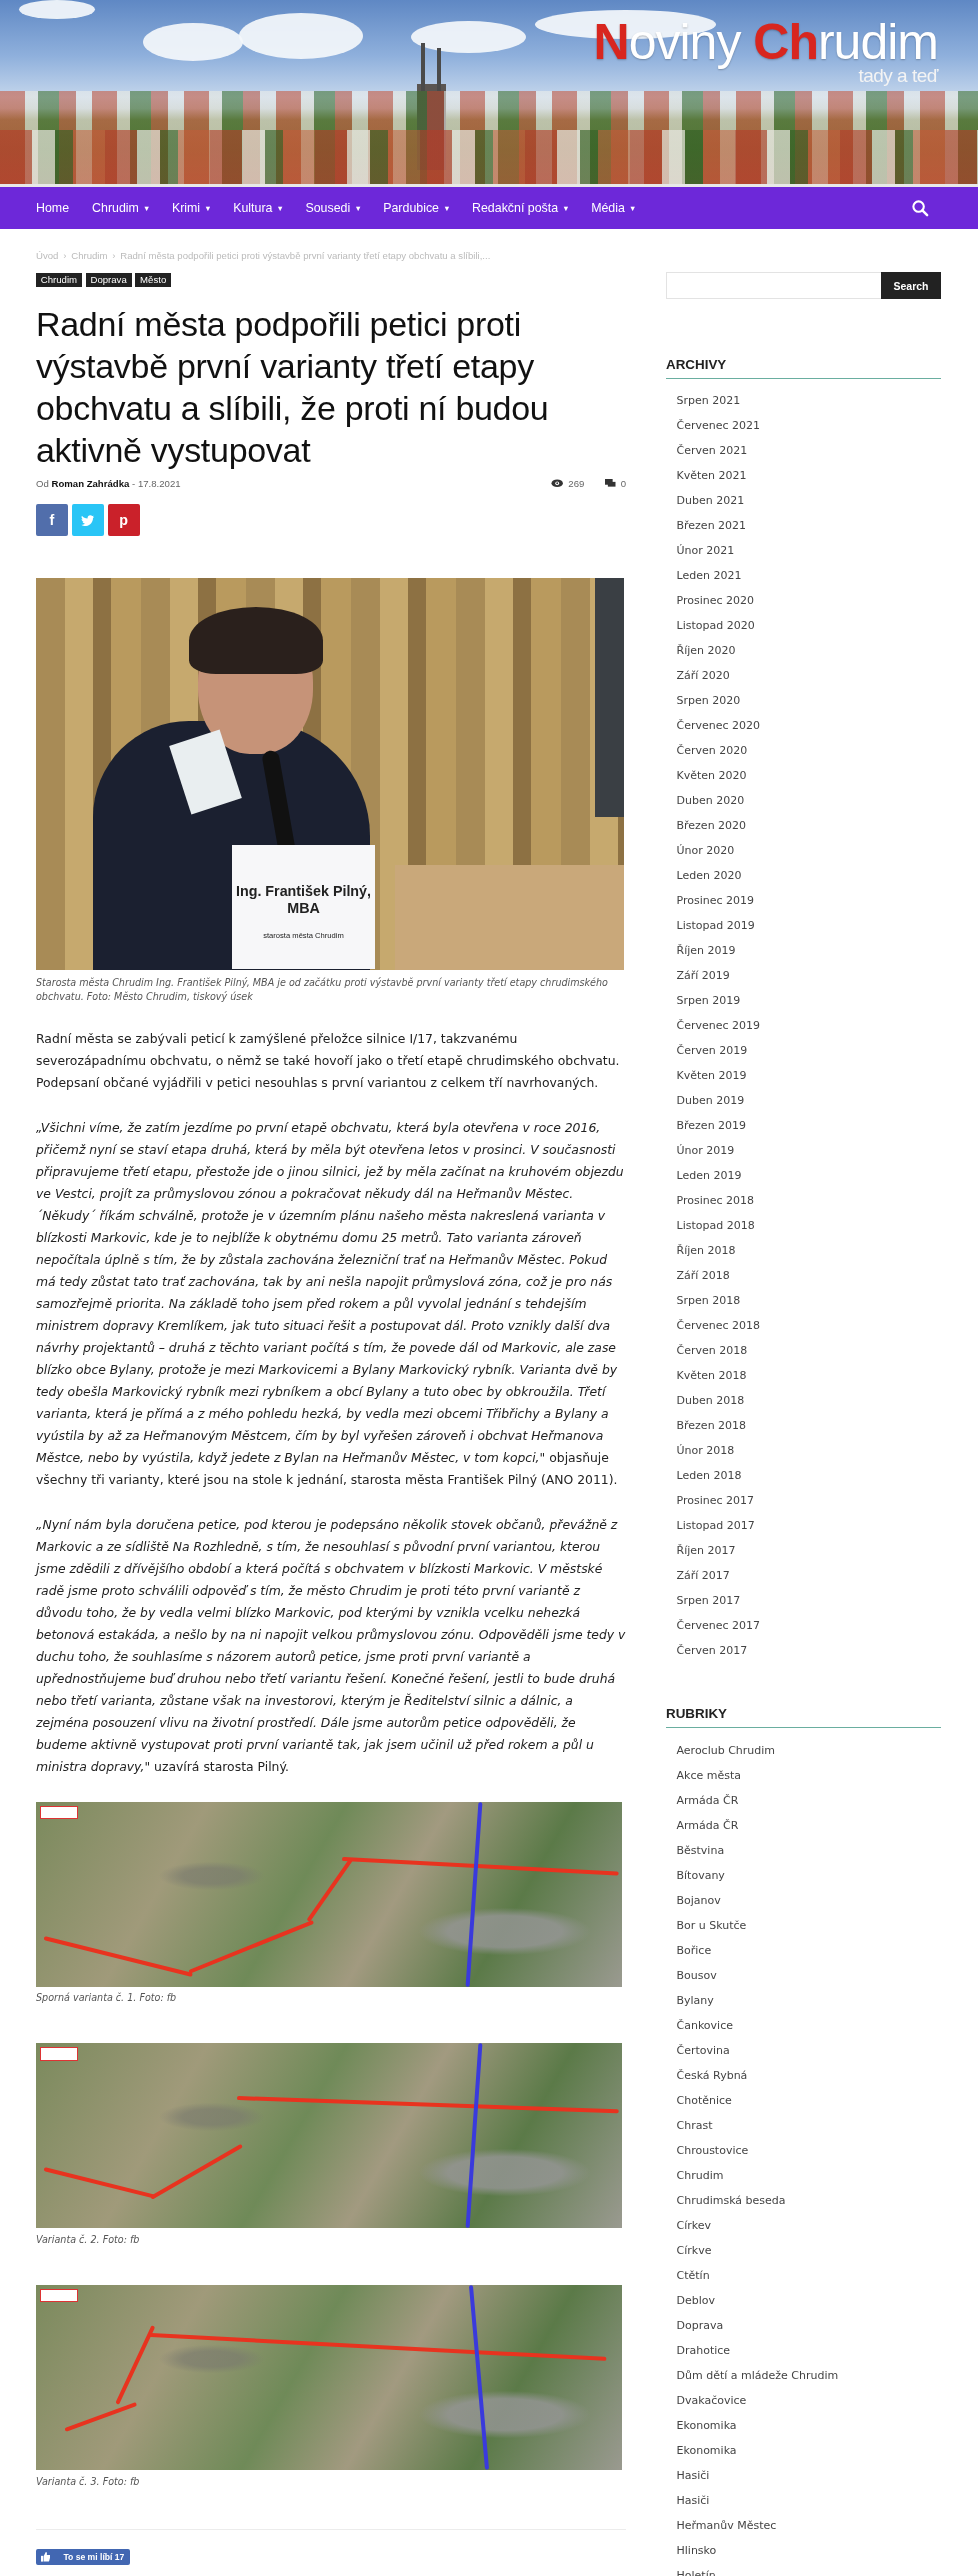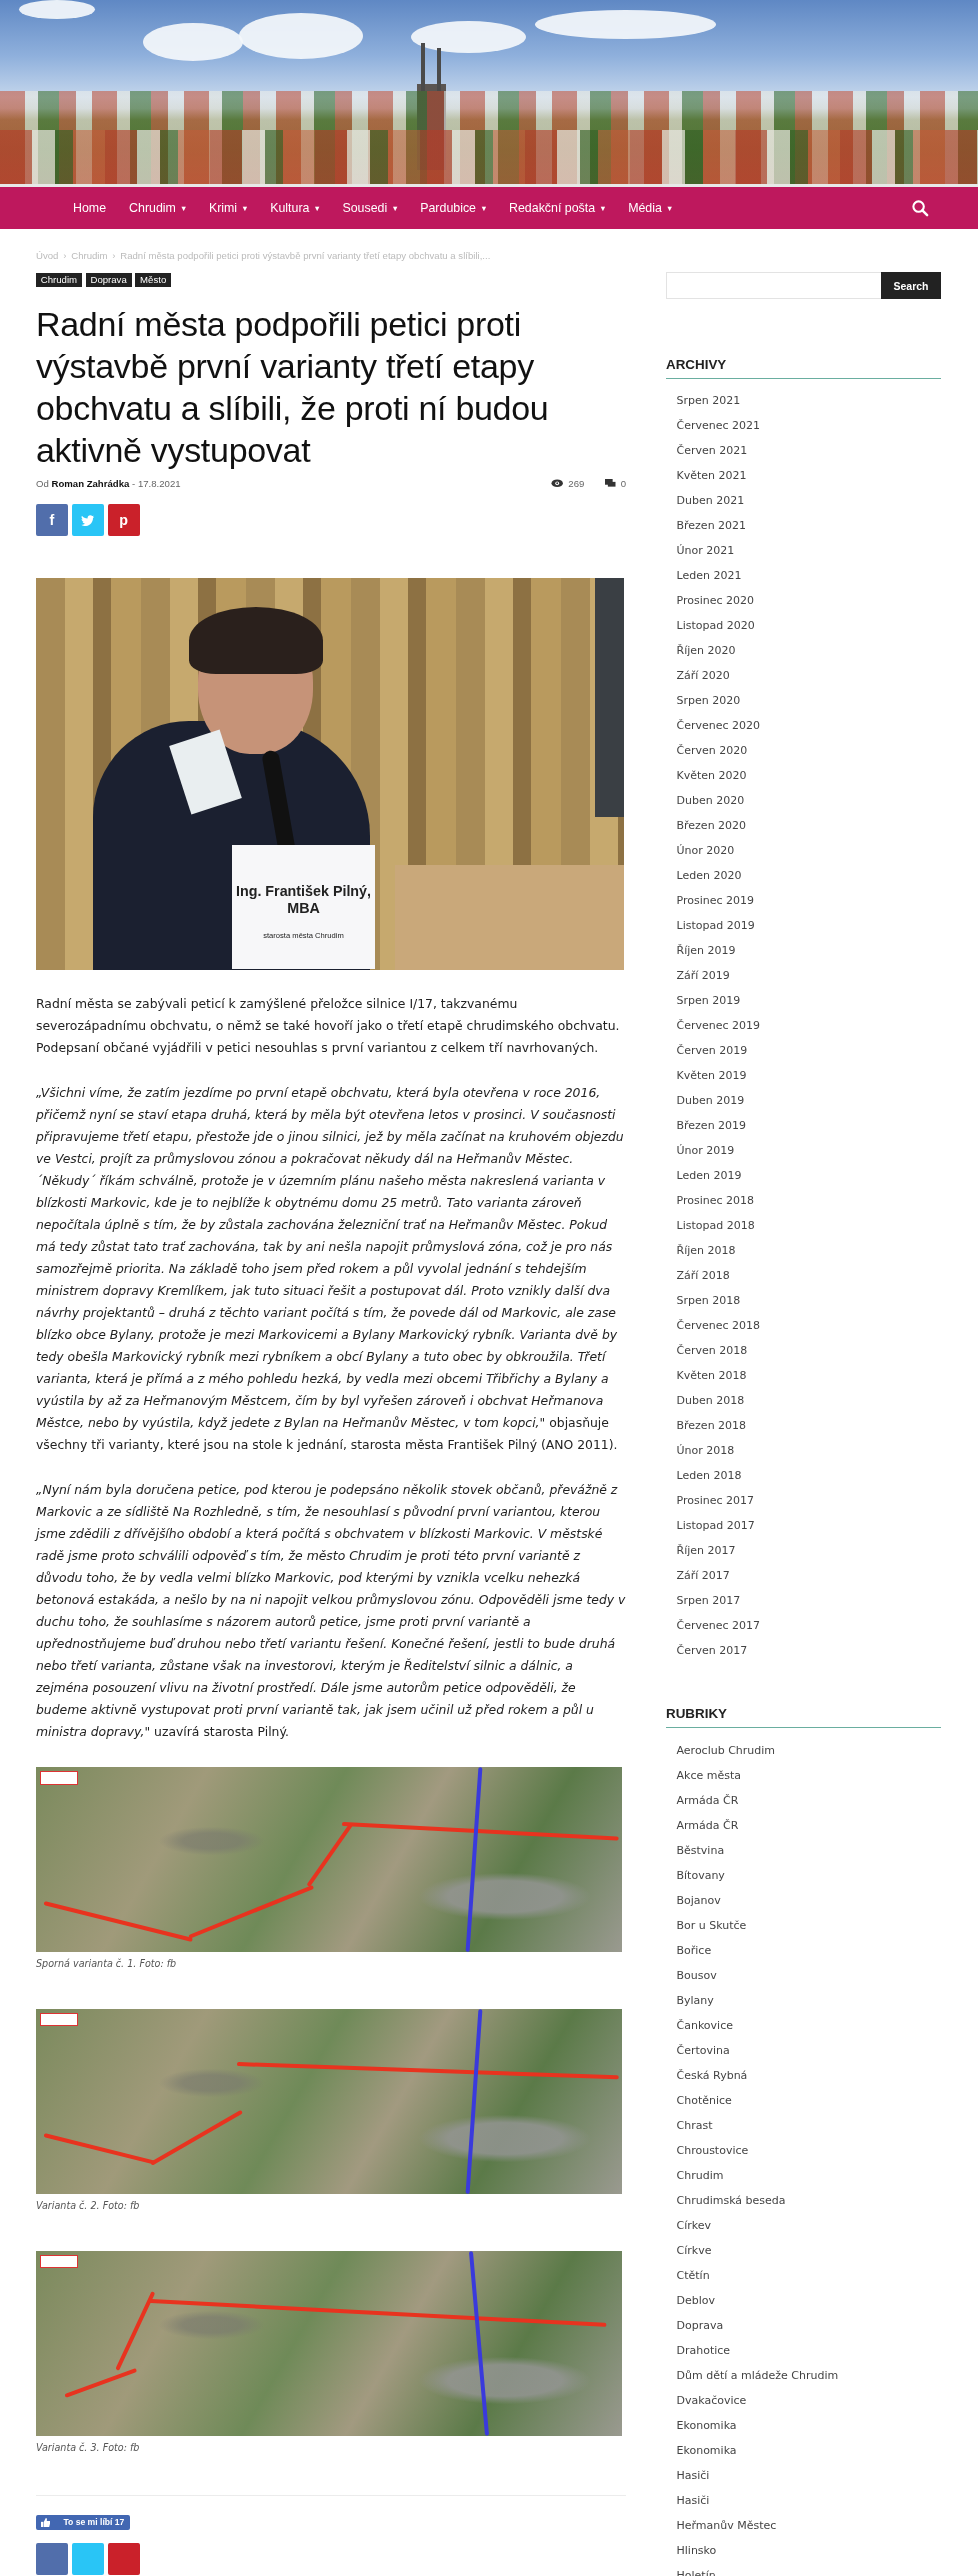--- a/index.html
+++ b/index.html
@@ -19,21 +19,21 @@
   }
   .banner .spire { position: absolute; width: 3.8px; background: #4a4a4a; }
   .banner .church { position: absolute; left: 417px; top: 84px; width: 29px; height: 86px; background: #5a5552; }
   .banner .bottom-line { position: absolute; left: 0; right: 0; bottom: 0; height: 2.9px; background: #e8e8e8; }
   .logo { position: absolute; right: 40px; top: 17px; text-align: right; }
   .logo .title { font-family: "Liberation Sans", sans-serif; font-size: 50px; line-height: 50px; color: #fff; letter-spacing: -1px; text-shadow: 0 1px 1.9px rgba(0,0,0,.25); }
   .logo .title .red { color: #d8261f; font-weight: bold; }
   .logo .sub { font-family: "Liberation Sans", sans-serif; font-size: 19px; color: #f4f4f4; margin-top: -1.9px; letter-spacing: -0.5px; }
 
   
-  .nav { position: absolute; left: 0; top: 187px; width: 978px; height: 42px; background: #be185d; display: flex; align-items: center; padding-left: 37px; }
+  .nav { position: absolute; left: 0; top: 187px; width: 978px; height: 42px; background: #6d28d9; display: flex; align-items: center; }
   .nav ul { list-style: none; display: flex; margin-left: 36px; }
   .nav li { color: #fff; font-family: "Liberation Sans", sans-serif; font-size: 12.4px; margin-right: 23px; display: flex; align-items: center; }
   .nav li .chev { font-size: 8.6px; margin-left: 5.7px; }
   .nav .search-btn { position: absolute; right: 48px; top: 11.5px; width: 19px; height: 19px; }
 
   
   .main { position: absolute; left: 36px; top: 229px; width: 590px; }
   .breadcrumb { margin-top: 21px; font-family: "Liberation Sans", sans-serif; font-size: 9.6px; color: #bbb; white-space: nowrap; }
   .breadcrumb .sep { margin: 0 4.8px; }
   .tags { margin-top: 11.5px; display: flex; gap: 3.8px; }
@@ -100,20 +100,24 @@
   <div class="cloud" style="left:239px;top:13.4px;width:124px;height:46px;"></div>
   <div class="cloud" style="left:411px;top:21px;width:115px;height:32px;"></div>
   <div class="cloud" style="left:535px;top:9.6px;width:181px;height:29px;"></div>
   <div class="cloud" style="left:19px;top:0px;width:76px;height:19px;"></div>
   <div class="church"></div>
   <div class="spire" style="left:421px;top:43px;height:48px;"></div>
   <div class="spire" style="left:437px;top:48px;height:43px;"></div>
   <div class="town"></div>
   <div class="town2"></div>
   <div class="bottom-line"></div>
+  <div class="logo">
+    <div class="title"><span class="red">N</span><span>oviny </span><span class="red">Ch</span><span>rudim</span></div>
+    <div class="sub">tady a teď</div>
+  </div>
 </div>
 
 <nav class="nav">
   <ul id="nav-list">
       <li>
         <span>Home</span>
       </li>
       <li>
         <span>Chrudim</span>
         <span class="chev">▾</span>
@@ -205,20 +209,21 @@
     <div class="head"></div>
     <div class="hair"></div>
     <div class="mask"></div>
     <div class="mic"></div>
     <div class="card">
       <div class="name">Ing. František Pilný,</div>
       <div class="name">MBA</div>
       <div class="role">starosta města Chrudim</div>
     </div>
   </div>
+  <div class="caption">Starosta města Chrudim Ing. František Pilný, MBA je od začátku proti výstavbě první varianty třetí etapy chrudimského obchvatu. Foto: Město Chrudim, tiskový úsek</div>
 
   <p class="para">Radní města se zabývali peticí k zamýšlené přeložce silnice I/17, takzvanému severozápadnímu obchvatu, o němž se také hovoří jako o třetí etapě chrudimského obchvatu. Podepsaní občané vyjádřili v petici nesouhlas s první variantou z celkem tří navrhovaných.</p>
   <p class="para quote"><span>„Všichni víme, že zatím jezdíme po první etapě obchvatu, která byla otevřena v roce 2016, přičemž nyní se staví etapa druhá, která by měla být otevřena letos v prosinci. V současnosti připravujeme třetí etapu, přestože jde o jinou silnici, jež by měla začínat na kruhovém objezdu ve Vestci, projít za průmyslovou zónou a pokračovat někudy dál na Heřmanův Městec. ´Někudy´ říkám schválně, protože je v územním plánu našeho města nakreslená varianta v blízkosti Markovic, kde je to nejblíže k obytnému domu 25 metrů. Tato varianta zároveň nepočítala úplně s tím, že by zůstala zachována železniční trať na Heřmanův Městec. Pokud má tedy zůstat tato trať zachována, tak by ani nešla napojit průmyslová zóna, což je pro nás samozřejmě priorita. Na základě toho jsem před rokem a půl vyvolal jednání s tehdejším ministrem dopravy Kremlíkem, jak tuto situaci řešit a postupovat dál. Proto vznikly další dva návrhy projektantů – druhá z těchto variant počítá s tím, že povede dál od Markovic, ale zase blízko obce Bylany, protože je mezi Markovicemi a Bylany Markovický rybník. Varianta dvě by tedy obešla Markovický rybník mezi rybníkem a obcí Bylany a tuto obec by obkroužila. Třetí varianta, která je přímá a z mého pohledu hezká, by vedla mezi obcemi Třibřichy a Bylany a vyústila by až za Heřmanovým Městcem, čím by byl vyřešen zároveň i obchvat Heřmanova Městce, nebo by vyústila, když jedete z Bylan na Heřmanův Městec, v tom kopci,"</span><span class="normal"> objasňuje všechny tři varianty, které jsou na stole k jednání, starosta města František Pilný (ANO 2011).</span></p>
   <p class="para quote"><span>„Nyní nám byla doručena petice, pod kterou je podepsáno několik stovek občanů, převážně z Markovic a ze sídliště Na Rozhledně, s tím, že nesouhlasí s původní první variantou, kterou jsme zdědili z dřívějšího období a která počítá s obchvatem v blízkosti Markovic. V městské radě jsme proto schválili odpověď s tím, že město Chrudim je proti této první variantě z důvodu toho, že by vedla velmi blízko Markovic, pod kterými by vznikla vcelku nehezká betonová estakáda, a nešlo by na ni napojit velkou průmyslovou zónu. Odpověděli jsme tedy v duchu toho, že souhlasíme s názorem autorů petice, jsme proti první variantě a upřednostňujeme buď druhou nebo třetí variantu řešení. Konečné řešení, jestli to bude druhá nebo třetí varianta, zůstane však na investorovi, kterým je Ředitelství silnic a dálnic, a zejména posouzení vlivu na životní prostředí. Dále jsme autorům petice odpověděli, že budeme aktivně vystupovat proti první variantě tak, jak jsem učinil už před rokem a půl u ministra dopravy,"</span><span class="normal"> uzavírá starosta Pilný.</span></p>
 
   <div style="margin-top:24px">
     <div class="map" style="margin-top:0">
       <div class="label"></div>
       <div class="road" style="left:7.6px;top:134px;width:153px;transform:rotate(14deg);"></div>
       <div class="road" style="left:153px;top:168px;width:134px;transform:rotate(-22deg);"></div>

